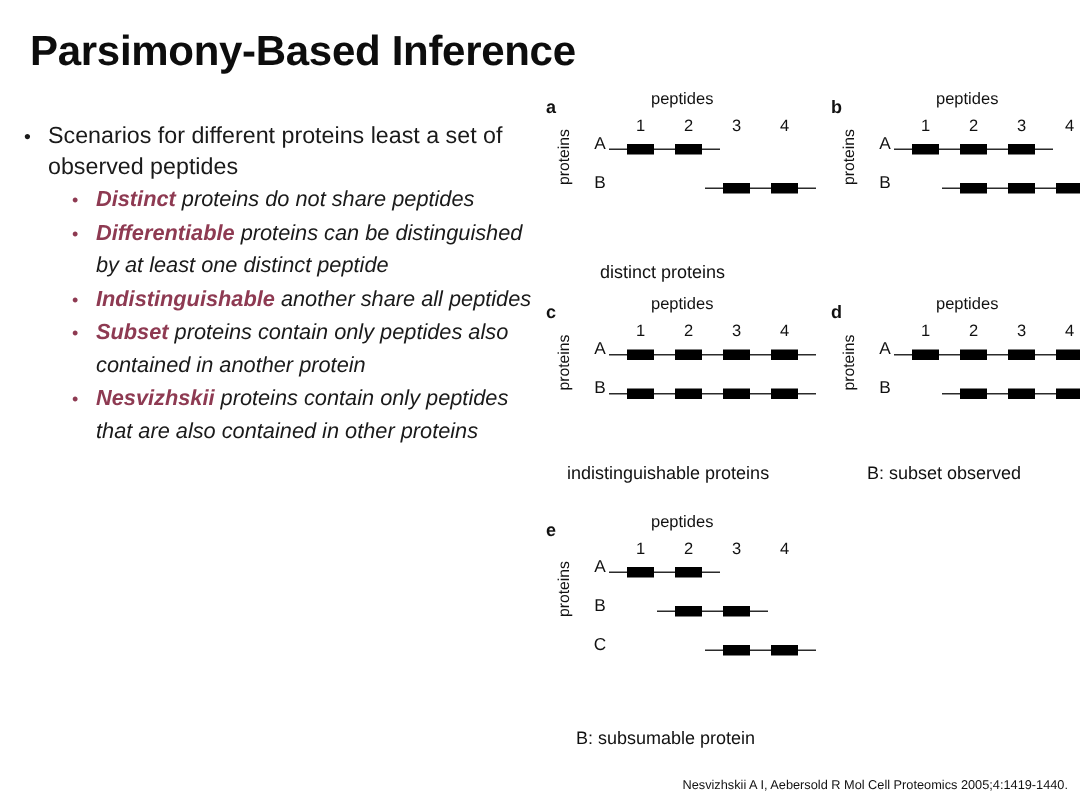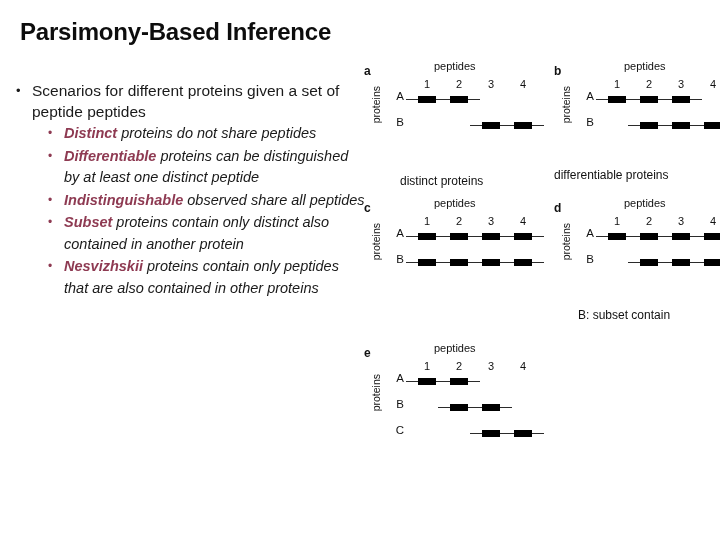--- a/index.html
+++ b/index.html
@@ -10,21 +10,21 @@
     overflow:hidden;
     position:relative;
     color:#1a1a1a;
   }
   .slide{position:absolute;inset:0;}
 
   
   .title{
     position:absolute;
     left:20px; top:18px;
-    font-size:24px;
+    font-size:28px;
     font-weight:bold;
     letter-spacing:-0.2px;
     color:#0d0d0d;
     white-space:nowrap;
   }
 
   
   .bullets{
     position:absolute;
     left:16px; top:80px;
@@ -139,43 +139,43 @@
 <body>
 
 <div class="slide">
 
   <div class="title">Parsimony-Based Inference</div>
 
   <div class="bullets">
 
     <div class="b1">
       <span class="dot">•</span>
-      <span class="txt">Scenarios for different proteins given a set of peptide peptides</span>
+      <span class="txt">Scenarios for different proteins least a set of observed peptides</span>
     </div>
 
     <div class="b2wrap">
 
       <div class="b2">
         <span class="dot">•</span>
         <span class="txt"><span class="kw">Distinct</span><span> proteins do not share peptides</span></span>
       </div>
 
       <div class="b2">
         <span class="dot">•</span>
         <span class="txt"><span class="kw">Differentiable</span><span> proteins can be distinguished by at least one distinct peptide</span></span>
       </div>
 
       <div class="b2">
         <span class="dot">•</span>
-        <span class="txt"><span class="kw">Indistinguishable</span><span> observed share all peptides</span></span>
-      </div>
-
-      <div class="b2">
-        <span class="dot">•</span>
-        <span class="txt"><span class="kw">Subset</span><span> proteins contain only distinct also contained in another protein</span></span>
+        <span class="txt"><span class="kw">Indistinguishable</span><span> another share all peptides</span></span>
+      </div>
+
+      <div class="b2">
+        <span class="dot">•</span>
+        <span class="txt"><span class="kw">Subset</span><span> proteins contain only peptides also contained in another protein</span></span>
       </div>
 
       <div class="b2">
         <span class="dot">•</span>
         <span class="txt"><span class="kw">Nesvizhskii</span><span> proteins contain only peptides that are also contained in other proteins</span></span>
       </div>
 
     </div>
   </div>
 
@@ -209,21 +209,20 @@
         <div class="rowlabel" style="left: 38px; top: 32px;">A</div>
         <div class="track" style="left: 50px; top: 41px; width: 106px;"></div>
         <div class="bar" style="left: 62px; top: 38px; width: 18px;"></div>
         <div class="bar" style="left: 94px; top: 38px; width: 18px;"></div>
         <div class="bar" style="left: 126px; top: 38px; width: 18px;"></div>
         <div class="rowlabel" style="left: 38px; top: 58px;">B</div>
         <div class="track" style="left: 82px; top: 67px; width: 106px;"></div>
         <div class="bar" style="left: 94px; top: 64px; width: 18px;"></div>
         <div class="bar" style="left: 126px; top: 64px; width: 18px;"></div>
         <div class="bar" style="left: 158px; top: 64px; width: 18px;"></div>
-        <div class="caption" style="left: 8px; top: 110px;">differentiable proteins</div>
       </div>
       <div class="panel" style="left: 0px; top: 137px; width: 188px; height: 135px;">
         <div class="panel-letter" style="left: 8px; top: 6px;">c</div>
         <div class="pep-title" style="left: 78px; top: 2px;">peptides</div>
         <div class="prot-label" style="left: 14px; top: 28px;">proteins</div>
         <div class="num" style="left: 64px; top: 20px;">1</div>
         <div class="num" style="left: 96px; top: 20px;">2</div>
         <div class="num" style="left: 128px; top: 20px;">3</div>
         <div class="num" style="left: 160px; top: 20px;">4</div>
         <div class="rowlabel" style="left: 38px; top: 32px;">A</div>
@@ -231,41 +230,42 @@
         <div class="bar" style="left: 62px; top: 38px; width: 18px;"></div>
         <div class="bar" style="left: 94px; top: 38px; width: 18px;"></div>
         <div class="bar" style="left: 126px; top: 38px; width: 18px;"></div>
         <div class="bar" style="left: 158px; top: 38px; width: 18px;"></div>
         <div class="rowlabel" style="left: 38px; top: 58px;">B</div>
         <div class="track" style="left: 50px; top: 67px; width: 138px;"></div>
         <div class="bar" style="left: 62px; top: 64px; width: 18px;"></div>
         <div class="bar" style="left: 94px; top: 64px; width: 18px;"></div>
         <div class="bar" style="left: 126px; top: 64px; width: 18px;"></div>
         <div class="bar" style="left: 158px; top: 64px; width: 18px;"></div>
+        <div class="caption" style="left: 22px; top: 113px;">indistinguishable proteins</div>
       </div>
       <div class="panel" style="left: 190px; top: 137px; width: 174px; height: 135px;">
         <div class="panel-letter" style="left: 8px; top: 6px;">d</div>
         <div class="pep-title" style="left: 78px; top: 2px;">peptides</div>
         <div class="prot-label" style="left: 14px; top: 28px;">proteins</div>
         <div class="num" style="left: 64px; top: 20px;">1</div>
         <div class="num" style="left: 96px; top: 20px;">2</div>
         <div class="num" style="left: 128px; top: 20px;">3</div>
         <div class="num" style="left: 160px; top: 20px;">4</div>
         <div class="rowlabel" style="left: 38px; top: 32px;">A</div>
         <div class="track" style="left: 50px; top: 41px; width: 138px;"></div>
         <div class="bar" style="left: 62px; top: 38px; width: 18px;"></div>
         <div class="bar" style="left: 94px; top: 38px; width: 18px;"></div>
         <div class="bar" style="left: 126px; top: 38px; width: 18px;"></div>
         <div class="bar" style="left: 158px; top: 38px; width: 18px;"></div>
         <div class="rowlabel" style="left: 38px; top: 58px;">B</div>
         <div class="track" style="left: 82px; top: 67px; width: 106px;"></div>
         <div class="bar" style="left: 94px; top: 64px; width: 18px;"></div>
         <div class="bar" style="left: 126px; top: 64px; width: 18px;"></div>
         <div class="bar" style="left: 158px; top: 64px; width: 18px;"></div>
-        <div class="caption" style="left: 32px; top: 113px;">B: subset contain</div>
+        <div class="caption" style="left: 32px; top: 113px;">B: subset observed</div>
       </div>
       <div class="panel" style="left: 0px; top: 282px; width: 200px; height: 165px;">
         <div class="panel-letter" style="left: 8px; top: 6px;">e</div>
         <div class="pep-title" style="left: 78px; top: 2px;">peptides</div>
         <div class="prot-label" style="left: 14px; top: 34px;">proteins</div>
         <div class="num" style="left: 64px; top: 20px;">1</div>
         <div class="num" style="left: 96px; top: 20px;">2</div>
         <div class="num" style="left: 128px; top: 20px;">3</div>
         <div class="num" style="left: 160px; top: 20px;">4</div>
         <div class="rowlabel" style="left: 38px; top: 32px;">A</div>
@@ -273,17 +273,19 @@
         <div class="bar" style="left: 62px; top: 38px; width: 18px;"></div>
         <div class="bar" style="left: 94px; top: 38px; width: 18px;"></div>
         <div class="rowlabel" style="left: 38px; top: 58px;">B</div>
         <div class="track" style="left: 82px; top: 67px; width: 74px;"></div>
         <div class="bar" style="left: 94px; top: 64px; width: 18px;"></div>
         <div class="bar" style="left: 126px; top: 64px; width: 18px;"></div>
         <div class="rowlabel" style="left: 38px; top: 84px;">C</div>
         <div class="track" style="left: 114px; top: 93px; width: 74px;"></div>
         <div class="bar" style="left: 126px; top: 90px; width: 18px;"></div>
         <div class="bar" style="left: 158px; top: 90px; width: 18px;"></div>
+        <div class="caption" style="left: 28px; top: 145px;">B: subsumable protein</div>
       </div>
     </div>
 
+  <div class="citation">Nesvizhskii A I, Aebersold R Mol Cell Proteomics 2005;4:1419-1440.</div>
 
 </div>
 
 </body></html>

